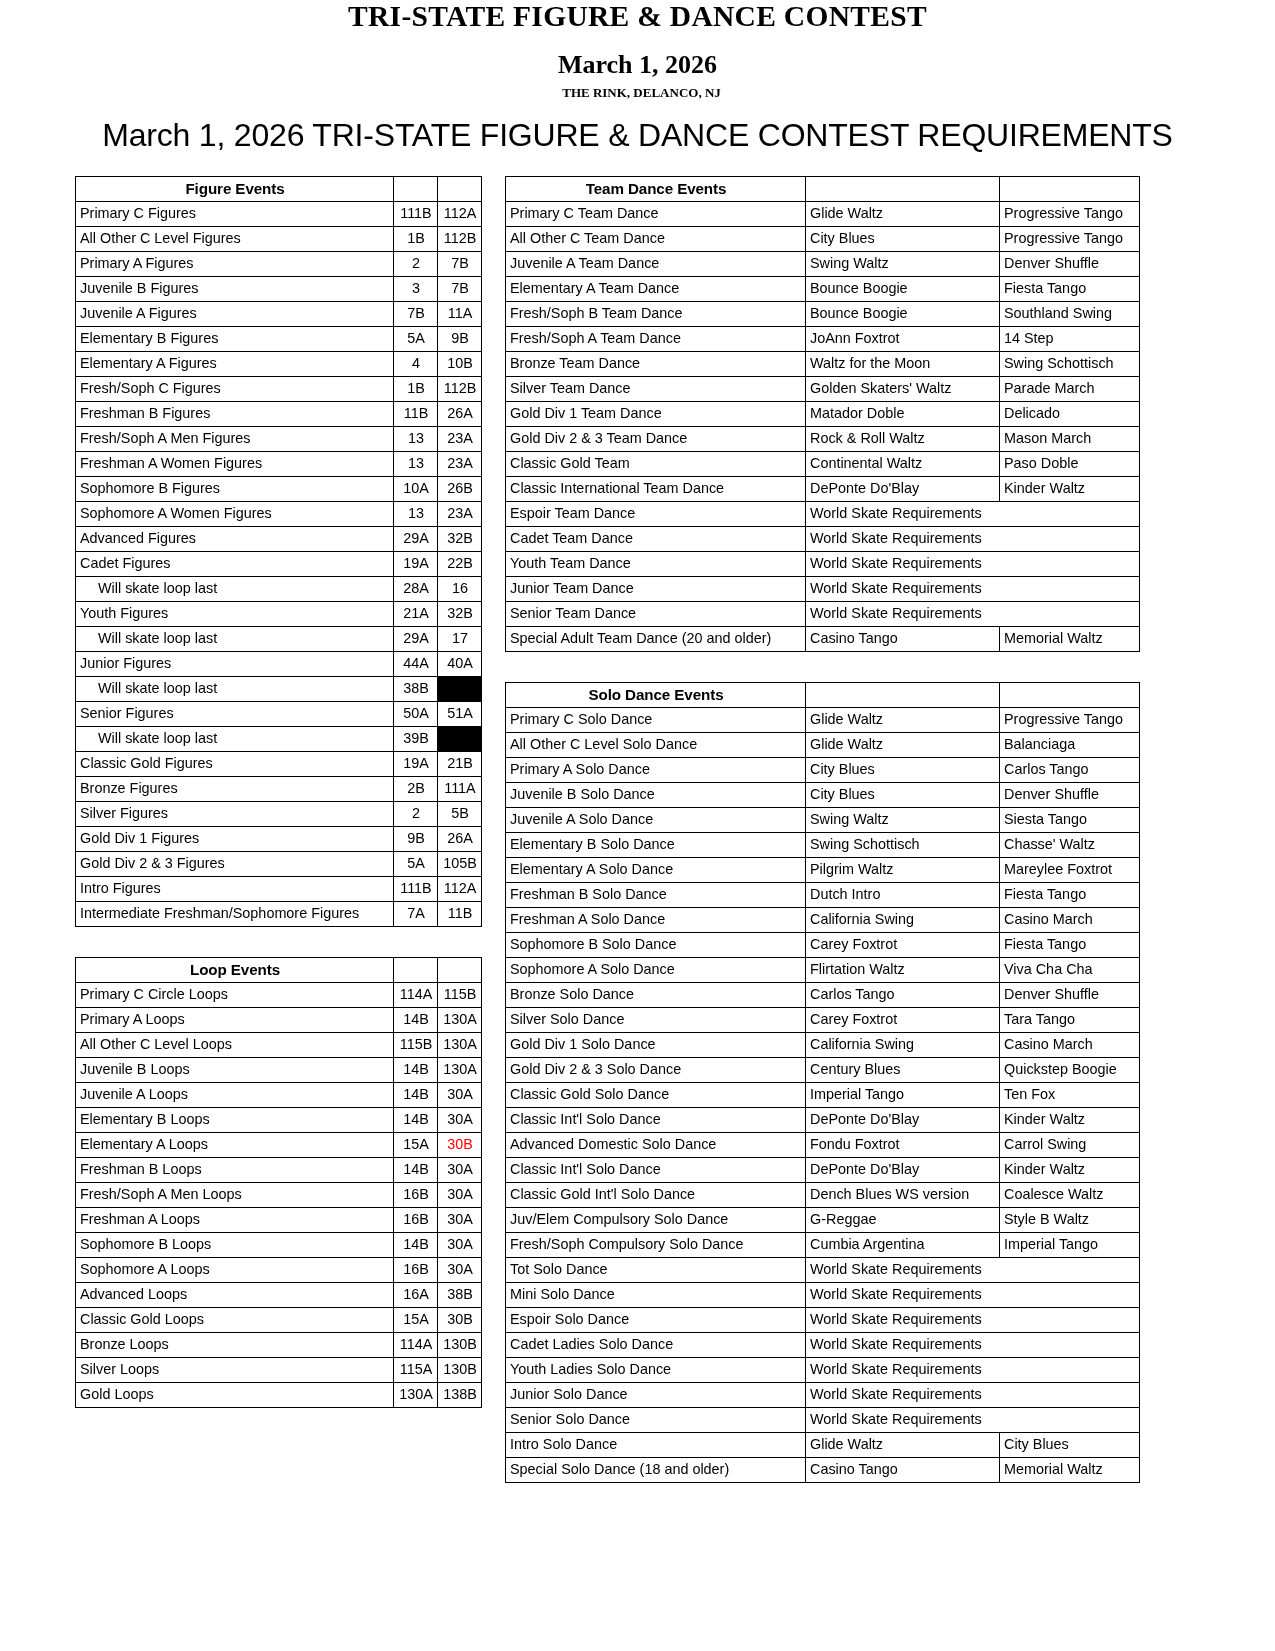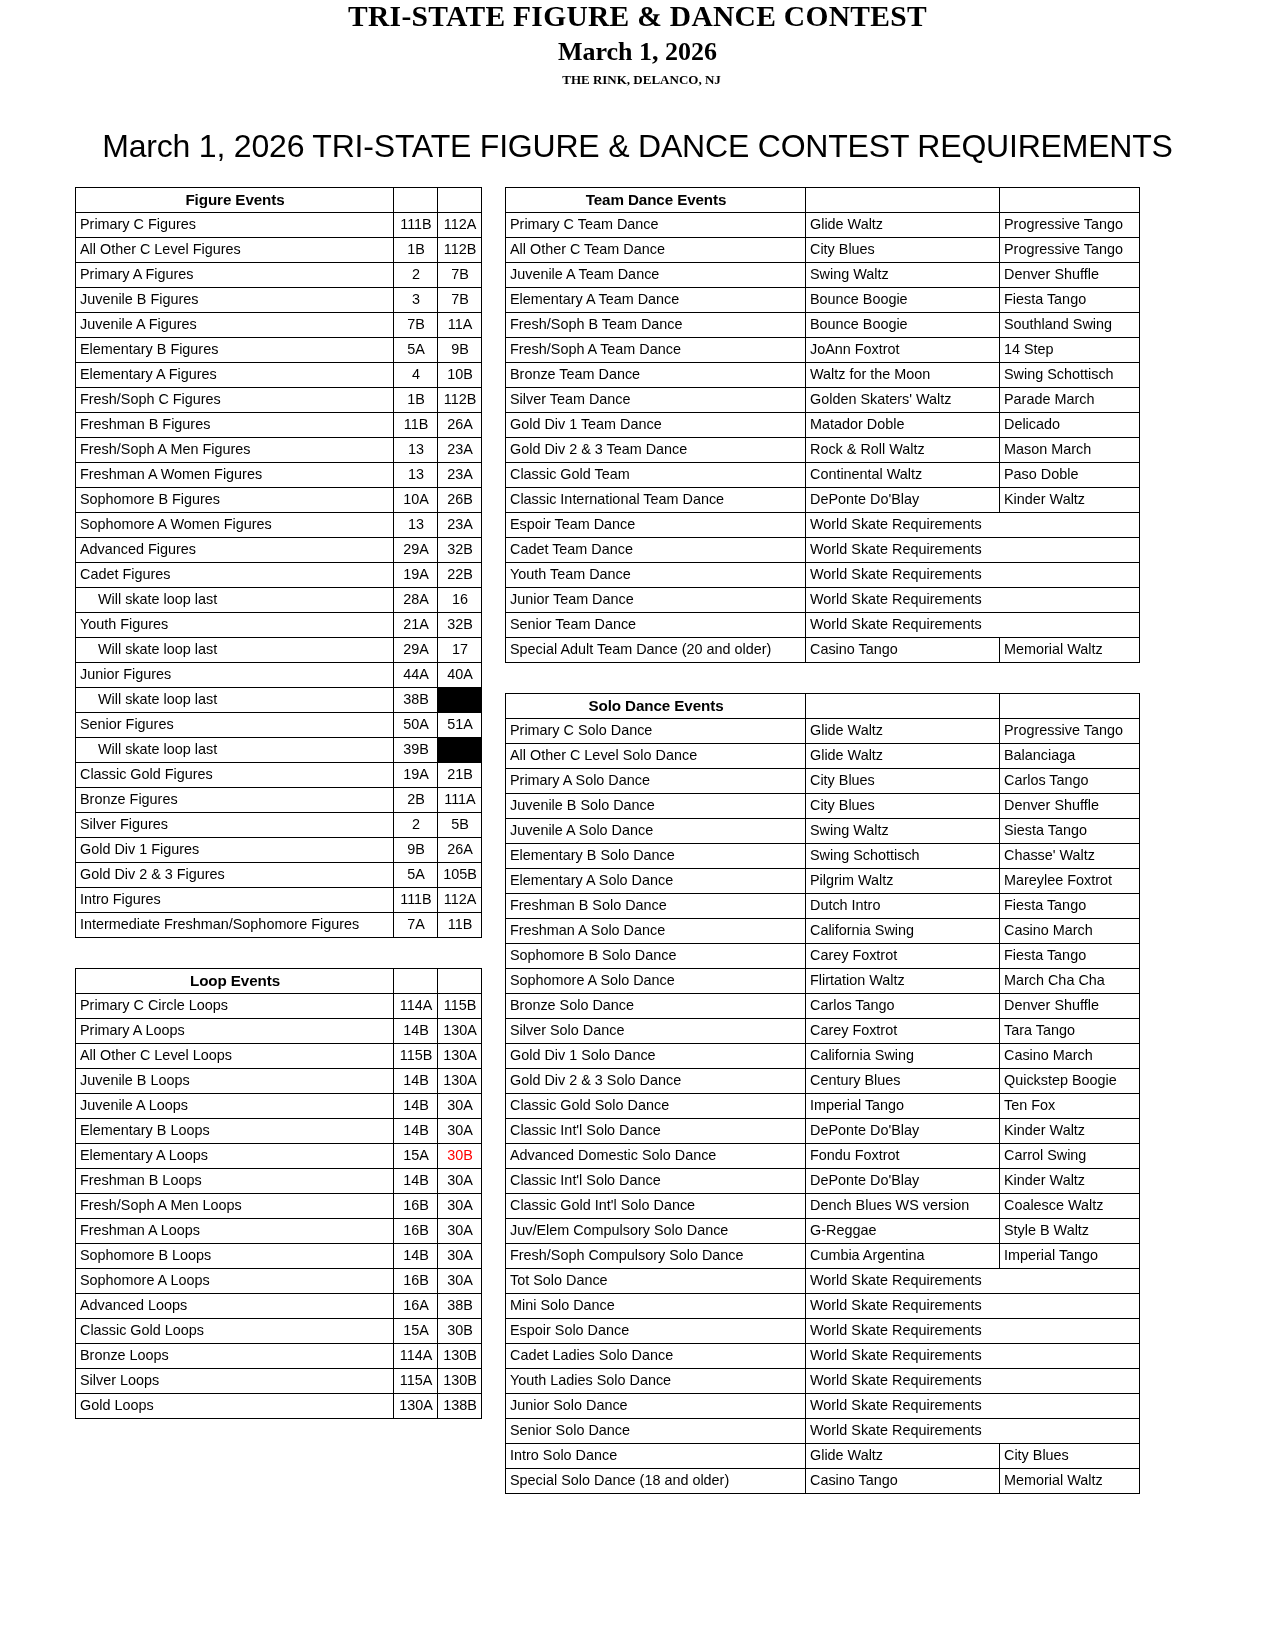--- a/index.html
+++ b/index.html
@@ -31,36 +31,36 @@
     font-weight: bold;
     font-size: 29.5px;
     letter-spacing: 0.3px;
     line-height: 1.12;
   }
   .doc-header .line2 {
     font-family: "Liberation Serif", serif;
     font-weight: bold;
     font-size: 26px;
     line-height: 1.2;
-    margin-top: 3px;
+    margin-top: 16px;
   }
   .doc-header .line3 {
     font-family: Liberation Serif, serif;
     font-weight: bold;
     font-size: 13px;
     line-height: 1.25;
     margin-top: 5px;
     margin-left: 8px;
   }
   .doc-subtitle {
     text-align: center;
     font-family: "Liberation Sans", sans-serif;
     font-size: 32px;
     font-weight: 400;
-    margin-top: 40px;
+    margin-top: 16px;
     letter-spacing: -0.2px;
   }
 
   
   .tables-wrap {
     position: relative;
     margin-top: 22px;
     padding-left: 75px;
     padding-right: 0;
   }
@@ -575,21 +575,21 @@
               <td>Casino March</td>
             </tr>
             <tr>
               <td>Sophomore B Solo Dance</td>
               <td>Carey Foxtrot</td>
               <td>Fiesta Tango</td>
             </tr>
             <tr>
               <td>Sophomore A Solo Dance</td>
               <td>Flirtation Waltz</td>
-              <td>March Cha Cha</td>
+              <td>Viva Cha Cha</td>
             </tr>
             <tr>
               <td>Bronze  Solo Dance</td>
               <td>Carlos Tango</td>
               <td>Denver Shuffle</td>
             </tr>
             <tr>
               <td>Silver Solo Dance</td>
               <td>Carey Foxtrot</td>
               <td>Tara Tango</td>

